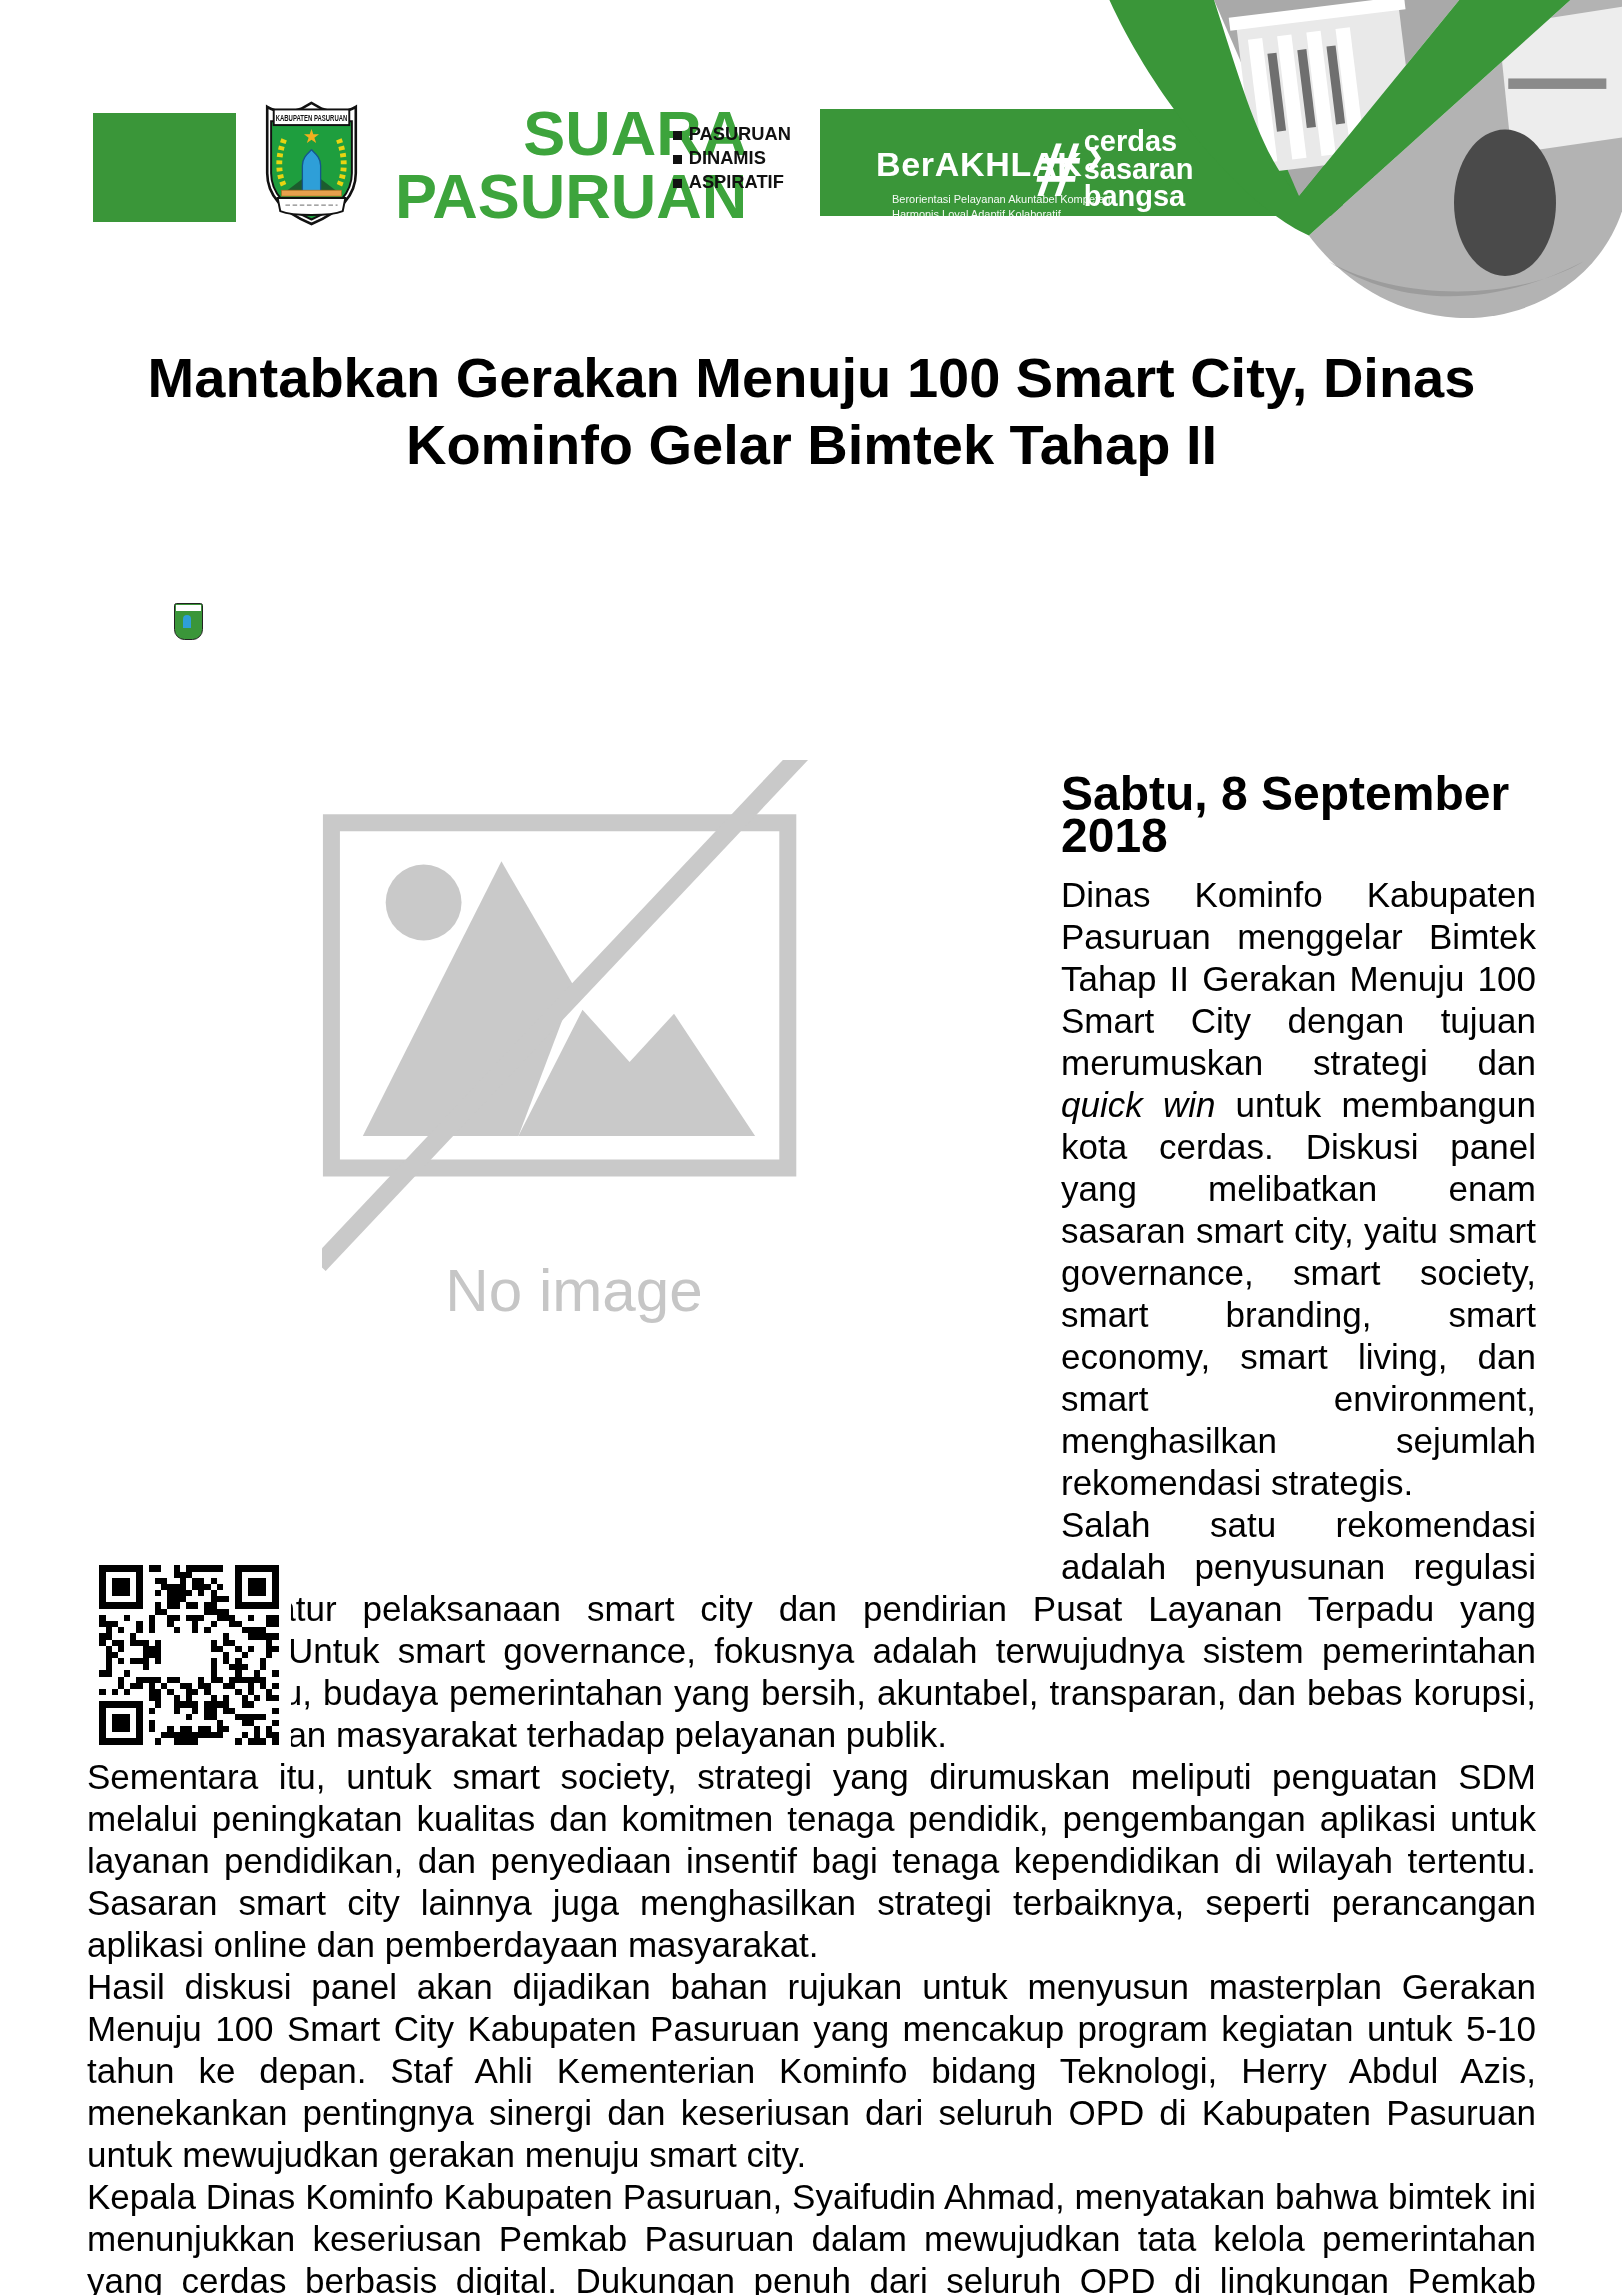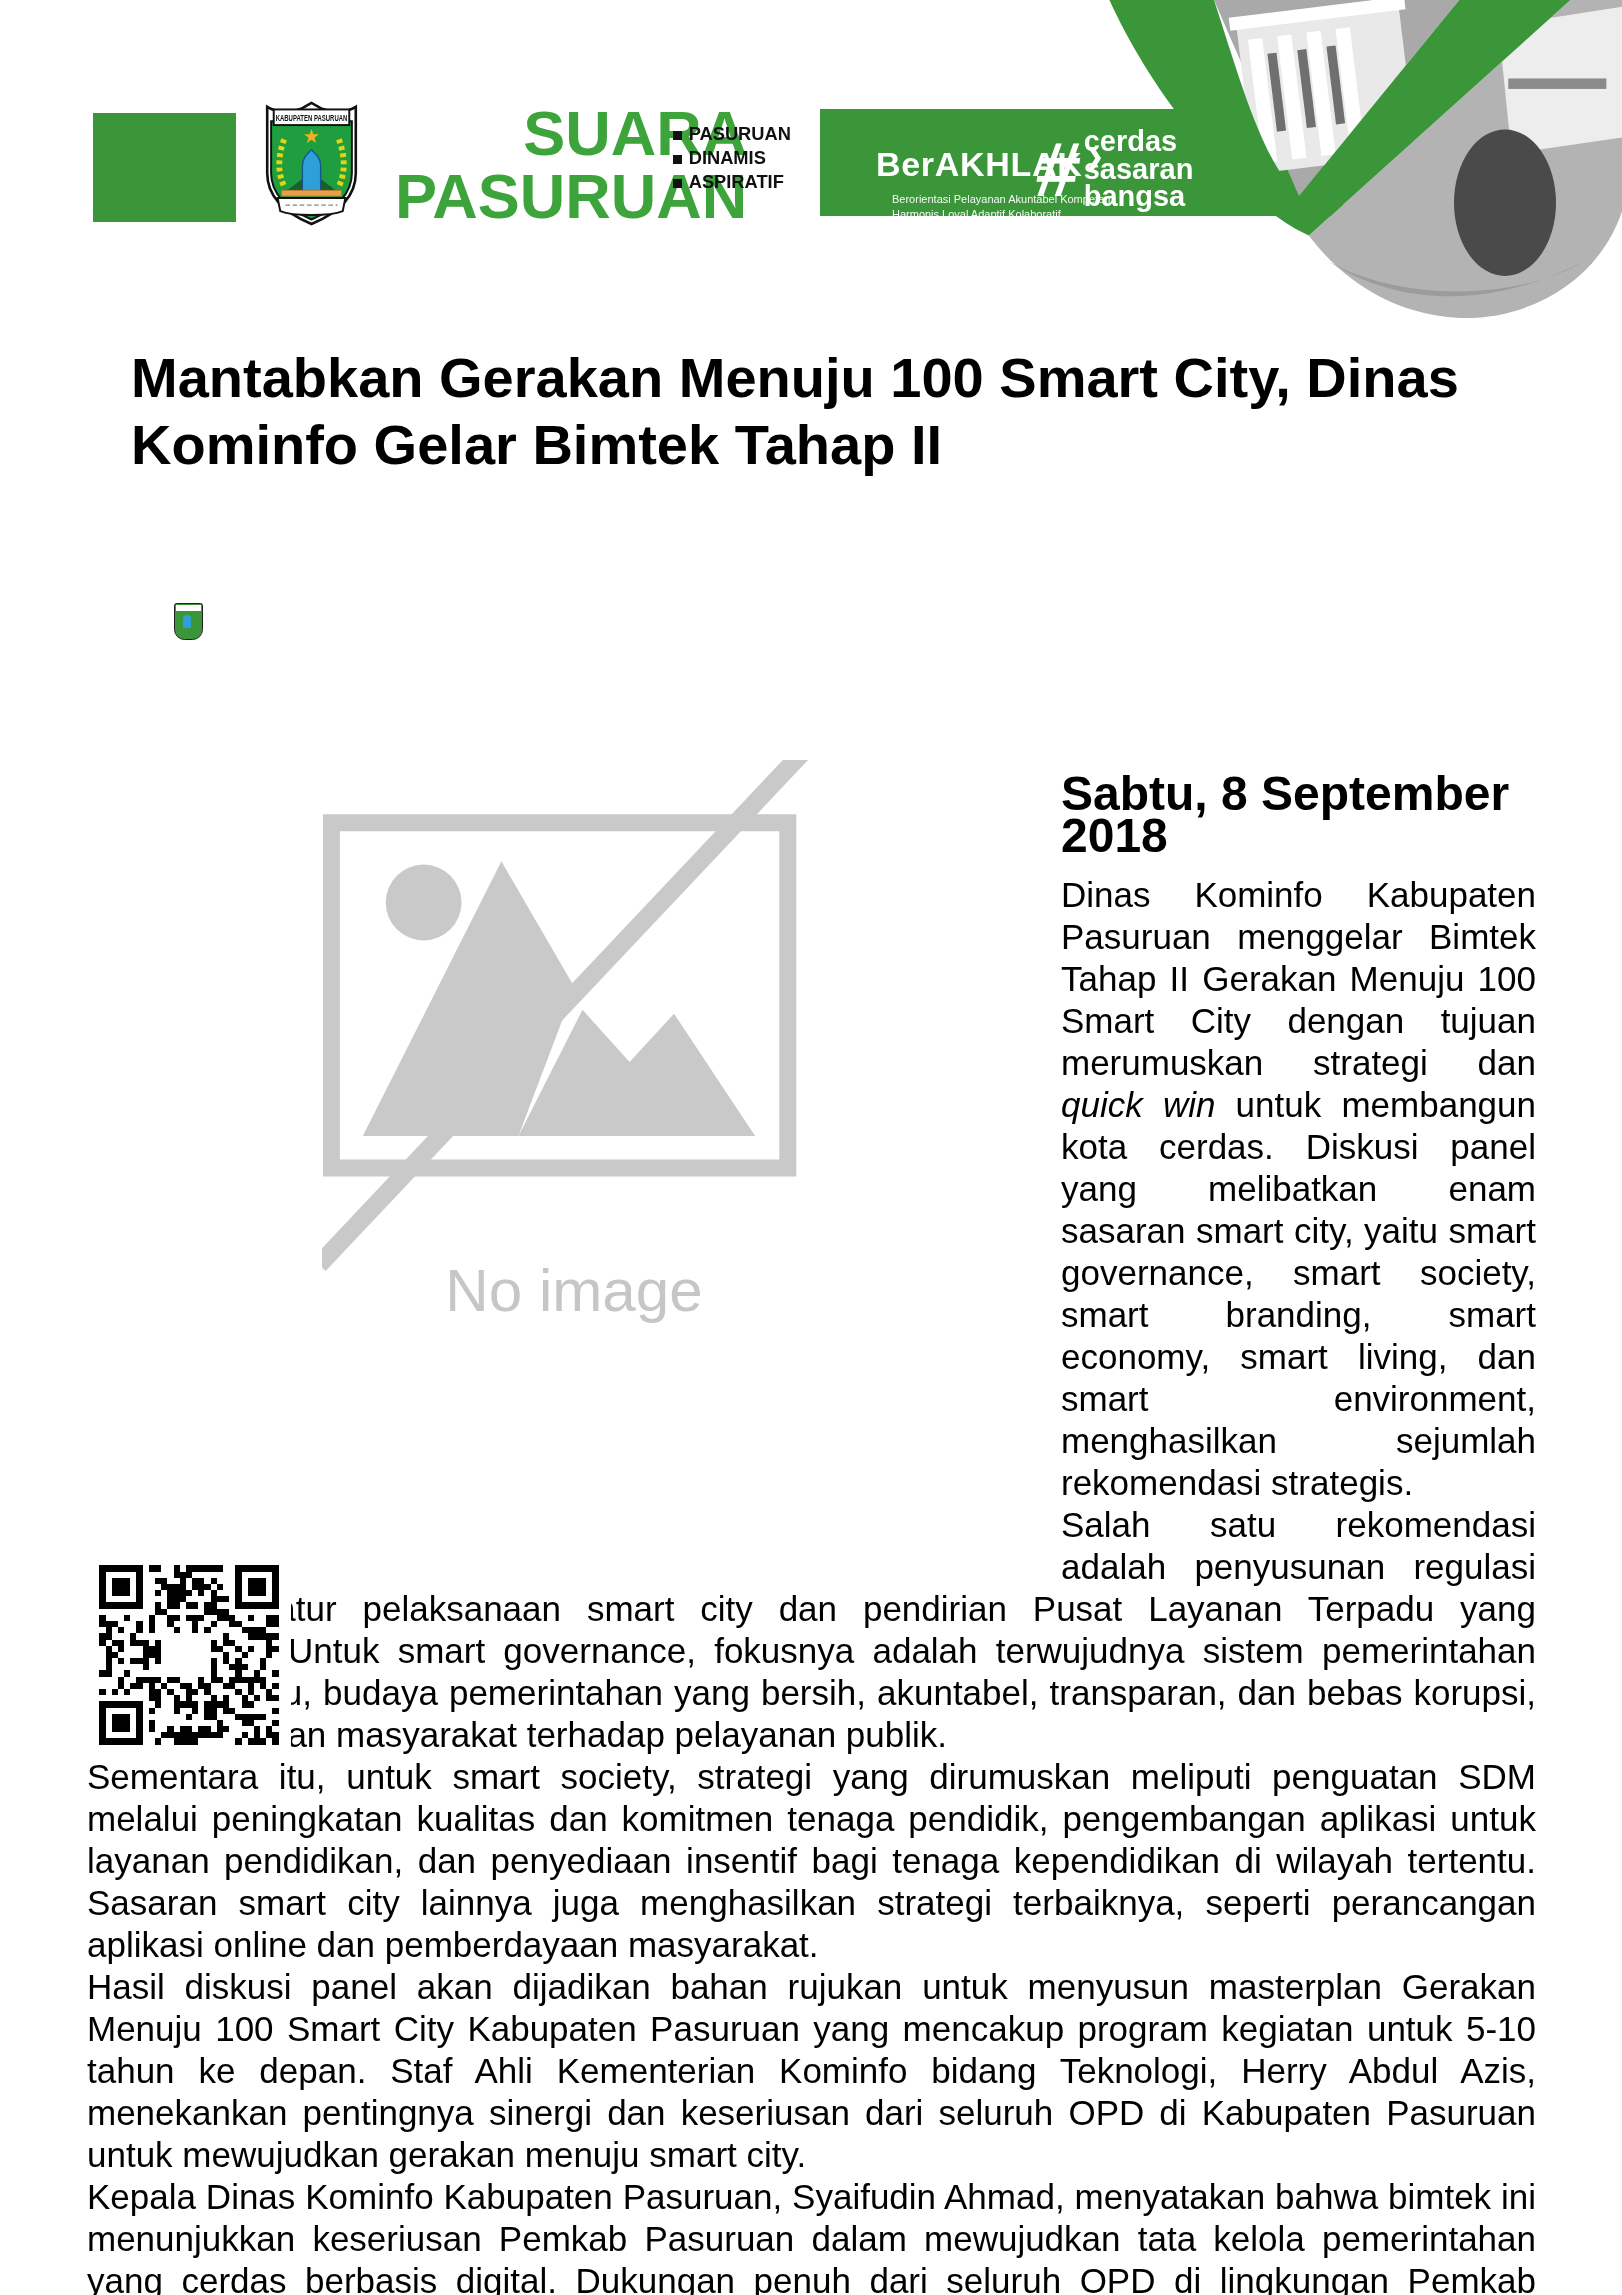--- a/index.html
+++ b/index.html
@@ -17,21 +17,21 @@
   .berakhlak{position:absolute;left:876px;top:133px;z-index:4;color:#fff;}
   .berakhlak .t{font-size:34px;font-weight:bold;letter-spacing:0.7px;line-height:47px;}
   .berakhlak .chev{font-size:22px;vertical-align:super;margin-left:2.6px;}
   .berakhlak .s{font-size:11px;line-height:14.4px;margin-top:3.9px;opacity:.95;padding-left:16px;}
   .bangga{position:absolute;left:1037px;top:128px;z-index:4;color:#fff;display:flex;align-items:center;}
   .bangga .hash{font-size:77px;font-weight:bold;transform:skewX(-8deg);line-height:65px;margin-right:3.9px;}
   .bangga .w{font-size:29px;font-weight:bold;line-height:27.5px;letter-spacing:0;}
   .corner{position:absolute;left:1047px;top:0;width:576px;height:340px;z-index:2;}
 
   
-  .article-title{font-weight:bold;font-size:56px;line-height:67px;margin:344px 131px 0 131px;text-align:left;}
+  .article-title{font-weight:bold;font-size:56px;line-height:67px;margin:344px 131px 0 131px;text-align:center;}
   .article-body{margin:0 87px;text-align:justify;font-size:35px;line-height:42px;}
   .float-box{float:left;width:974px;height:1034px;position:relative;}
   .noimage{position:absolute;left:235px;top:241px;}
   .qr-wrap{margin-top:41px;position:relative;width:204px;height:204px;}
   .qr-wrap svg{display:block;}
   .qr-logo{position:absolute;left:80px;top:77px;width:43px;height:50px;background:#fff;border-radius:3.9px;
            display:flex;align-items:center;justify-content:center;}
   .qr-logo .mini{width:27.5px;height:35px;background:var(--green);border:1.3px solid #222;border-radius:2.6px 2.6px 10.5px 10.5px;position:relative;}
   .qr-logo .mini:before{content:"";position:absolute;left:1.3px;top:1.3px;right:1.3px;height:5.9px;background:#fff;}
   .qr-logo .mini:after{content:"";position:absolute;left:8.5px;top:11.8px;width:7.9px;height:13px;background:#2e9fd8;border-radius:5.2px 5.2px 0 0;}

